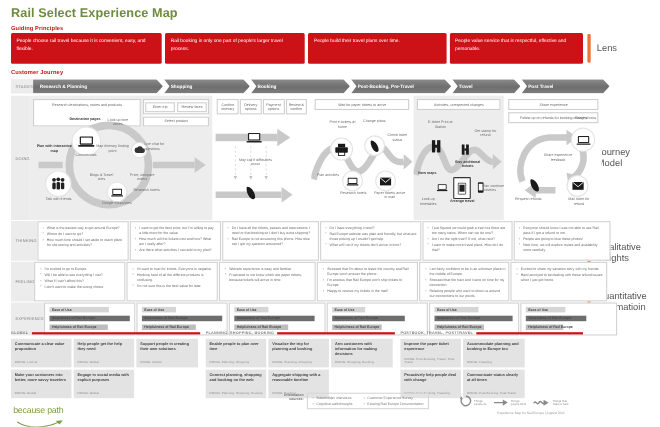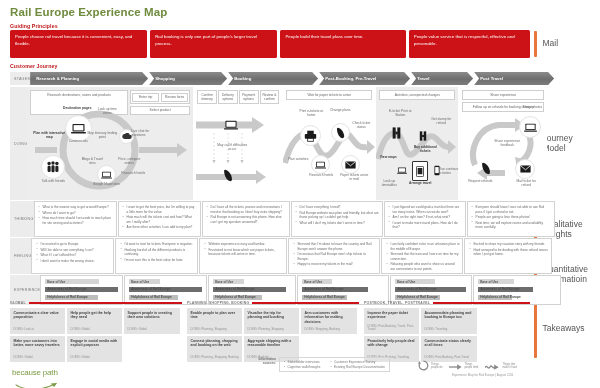--- a/index.html
+++ b/index.html
@@ -145,54 +145,50 @@
   .credit{position:absolute;left:452px;top:373px;font-size:3px;color:#9a9a9a;}
 
   .logo{position:absolute;left:12px;top:368px;}
   .logo .lt{font-size:8px;color:#7d9c46;letter-spacing:-.2px;}
 </style>
 </head>
 <body>
 
 <div class="poster">
 
-  <div class="title">Rail Europe Experience Map</div>
+  <div class="title">Rail Select Experience Map</div>
   <div id="guiding-label" class="section-label">Guiding Principles</div>
   <div id="journey-label" class="section-label">Customer Journey</div>
   <div id="opps-label" class="section-label">Opportunities</div>
 
   <div class="lens-band">
     <div class="lens-card w1">People choose rail travel because it is convenient, easy, and flexible.</div>
     <div class="lens-card w2">Rail booking is only one part of people's larger travel process.</div>
     <div class="lens-card w3">People build their travel plans over time.</div>
     <div class="lens-card w4">People value service that is respectful, effective and personable.</div>
   </div>
 
   <div class="rail" id="rail-lens">
     <div class="bar"></div>
-    <div class="txt">Mail</div>
+    <div class="txt">Lens</div>
   </div>
   <div class="rail" id="rail-journey">
     <div class="bar"></div>
     <div class="txt">Journey
 Model</div>
   </div>
   <div class="rail" id="rail-qual">
     <div class="bar"></div>
     <div class="txt">Qualitative
 Insights</div>
   </div>
   <div class="rail" id="rail-quant">
     <div class="bar"></div>
     <div class="txt">Quantitative
 Informatioin</div>
-  </div>
-  <div class="rail" id="rail-take">
-    <div class="bar"></div>
-    <div class="txt">Takeaways</div>
   </div>
 
   <div class="stage-row">
     <div class="stages-key">STAGES</div>
     <div class="chevs">
       <div class="chev" style="width:118px">Research &amp; Planning</div>
       <div class="chev" style="width:78px">Shopping</div>
       <div class="chev" style="width:90px">Booking</div>
       <div class="chev" style="width:91px">Post-Booking, Pre-Travel</div>
       <div class="chev" style="width:62px">Travel</div>

